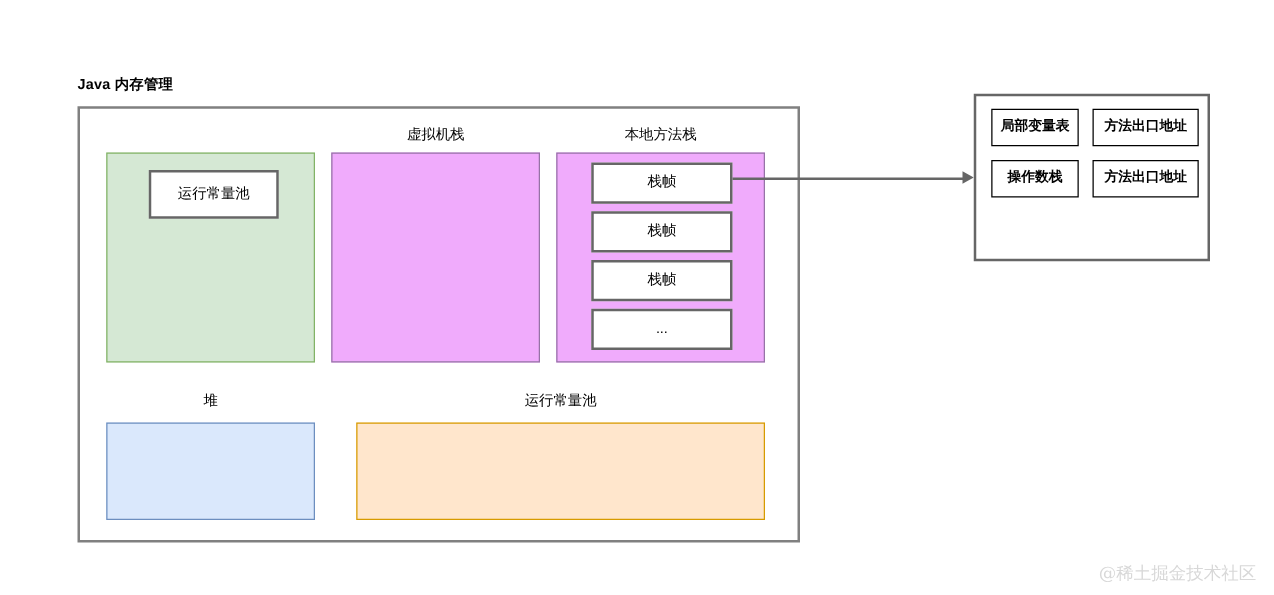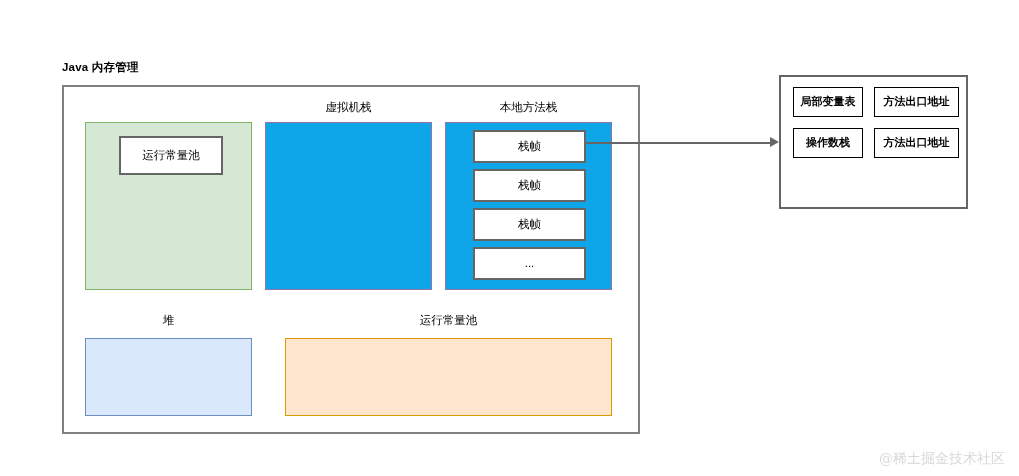--- a/index.html
+++ b/index.html
@@ -53,21 +53,21 @@
   .region-caption {
     font-size: 11.5px;
     color: #000000;
     white-space: nowrap;
     text-align: center;
   }
 
   
   .region-box { border-width: 1.5px; border-style: solid; }
   .region-green  { background: #d5e8d4; border-color: #82b366; }
-  .region-purple { background: #0ea5e9; border-color: #9673a6; }
+  .region-purple { background: #f0abfc; border-color: #9673a6; }
   .region-blue   { background: #dae8fc; border-color: #6c8ebf; }
   .region-orange { background: #ffe6cc; border-color: #d79b00; }
 
   
   .white-box {
     background: #ffffff;
     border: 2px solid #666666;
     font-size: 11.5px;
     color: #000000;
   }

